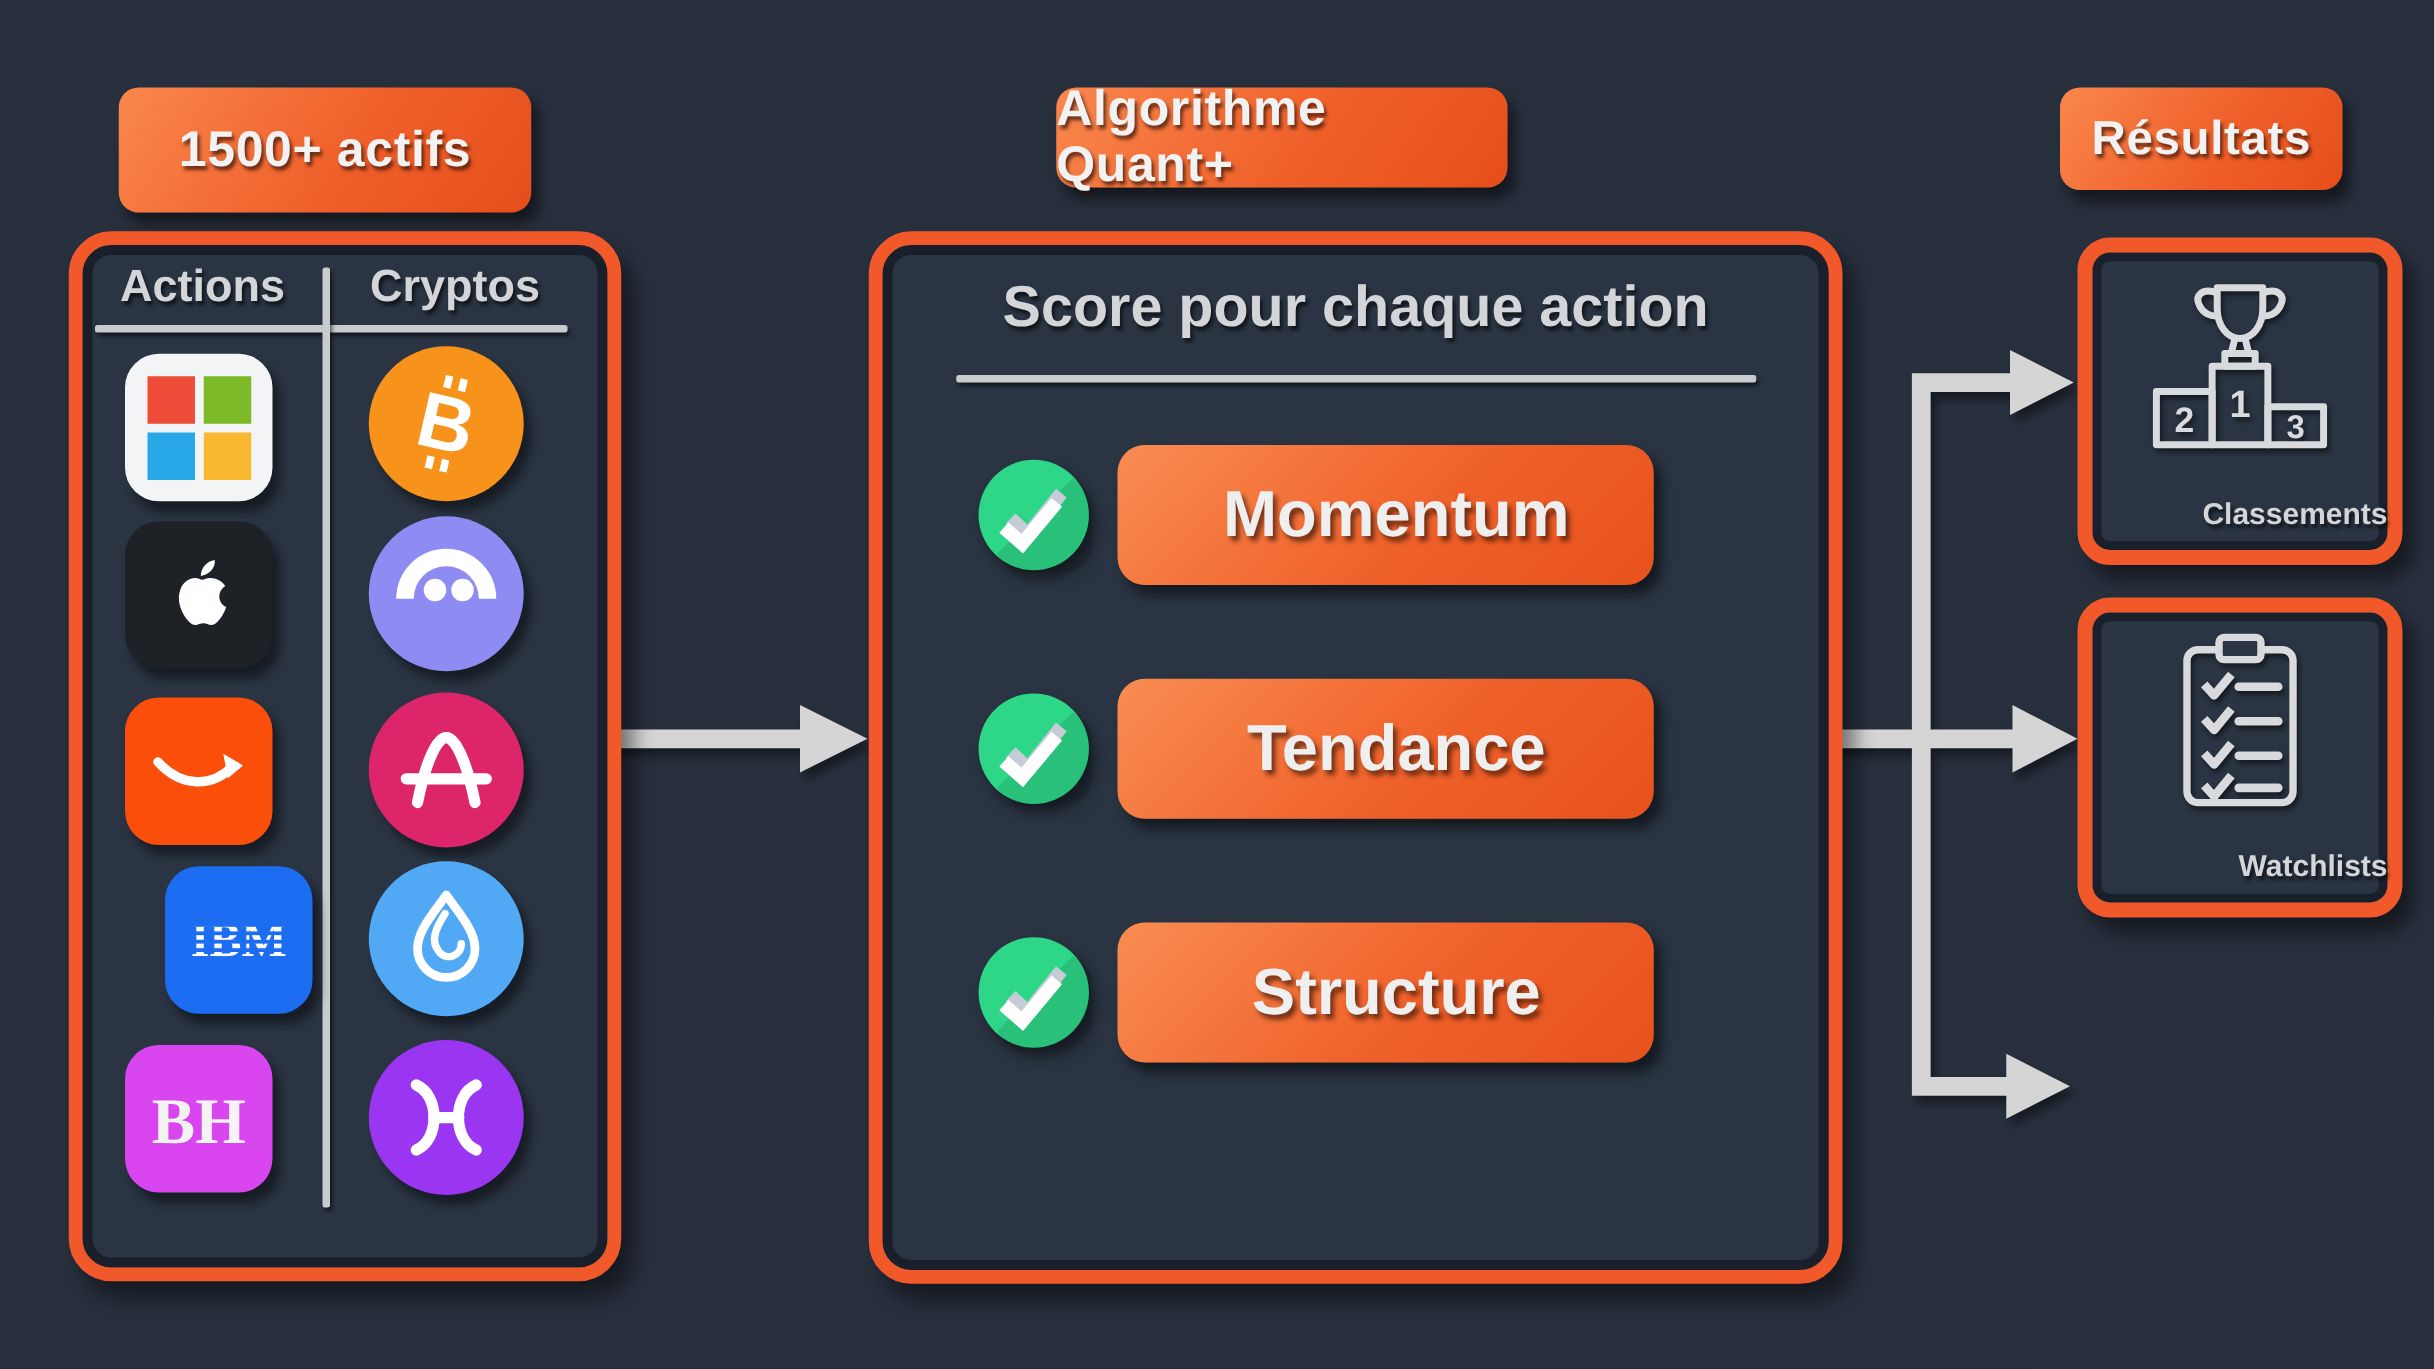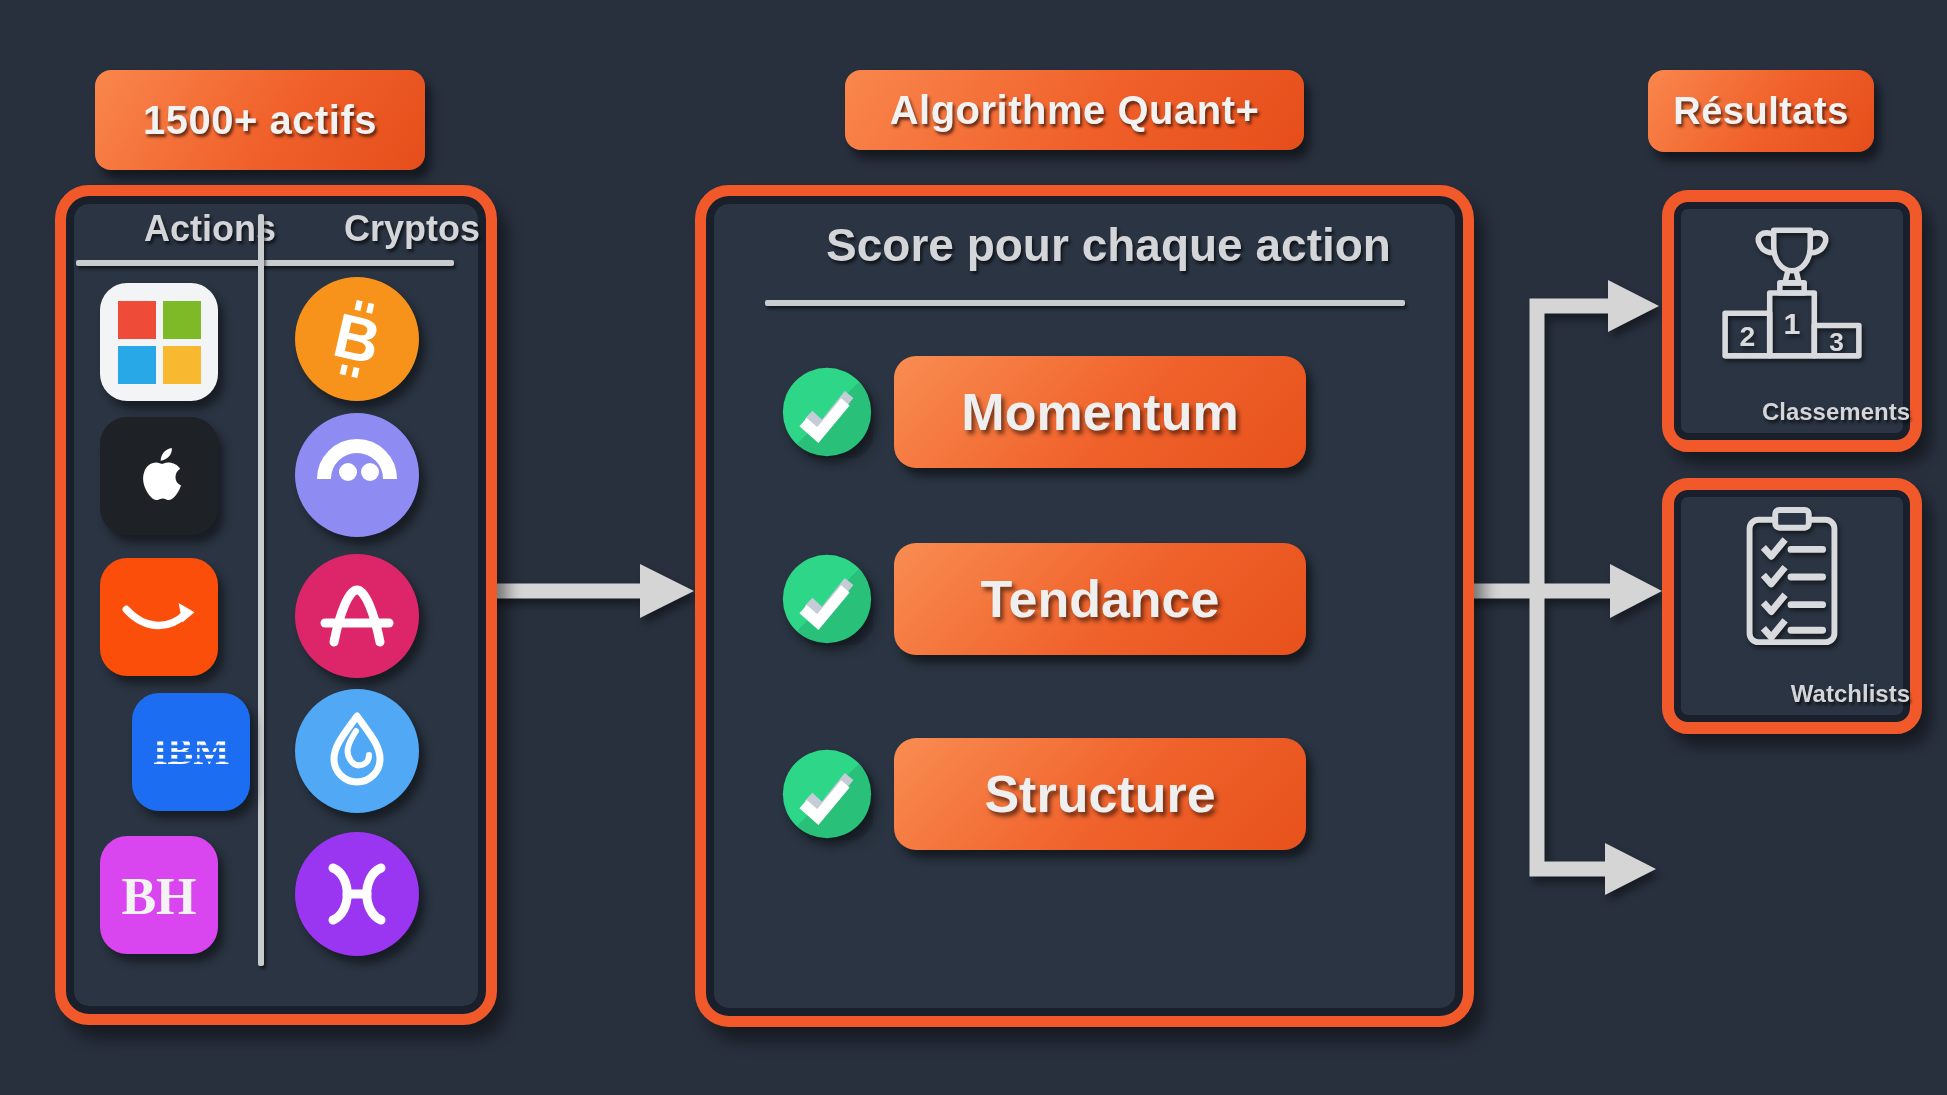--- a/index.html
+++ b/index.html
@@ -22,21 +22,21 @@
   .panel{
     position:absolute;
     border:11px solid #f2592a;border-radius:34px;background:#2a3442;
     box-shadow:10px 14px 16px rgba(0,0,0,.45), inset 0 0 0 8px rgba(12,17,25,.55);
   }
   .outbox{
     position:absolute;
     border:12px solid #f2592a;border-radius:26px;background:#2a3442;
     box-shadow:9px 12px 14px rgba(0,0,0,.45), inset 0 0 0 7px rgba(12,17,25,.55);
   }
-  .grey-text{color:#d3d5d9;text-shadow:2px 3px 3px rgba(0,0,0,.6);font-weight:bold;margin-left:48px;}
+  .grey-text{color:#d3d5d9;text-shadow:2px 3px 3px rgba(0,0,0,.6);font-weight:bold;}
   .rule{position:absolute;background:#c9cccf;box-shadow:2px 3px 3px rgba(0,0,0,.5);border-radius:2px;}
   
   .col-header{position:absolute;text-align:center;font-size:36px;}
   .tile{
     position:absolute;width:118px;height:118px;border-radius:27px;
     display:flex;align-items:center;justify-content:center;
     box-shadow:6px 8px 8px rgba(0,0,0,.45);
   }
   .coin{
     position:absolute;width:124px;height:124px;border-radius:50%;
@@ -49,20 +49,21 @@
   .ms-b{background:#29a8e8;} .ms-y{background:#f8b830;}
   
   .score-title{position:absolute;top:22px;left:0;right:0;text-align:center;font-size:46px;}
   .factor-btn{
     position:absolute;left:188px;width:412px;height:112px;border-radius:22px;
     display:flex;align-items:center;justify-content:center;
     background:linear-gradient(135deg,#f98d52 0%,#f0622b 55%,#e7511c 100%);
     box-shadow:6px 8px 9px rgba(0,0,0,.5);
     color:#efefef;font-size:52px;font-weight:bold;
     text-shadow:3px 4px 4px rgba(40,15,5,.65);
+    padding-left:17px;
   }
   .factor-check{position:absolute;left:75px;width:92px;height:92px;filter:drop-shadow(5px 7px 5px rgba(0,0,0,.45));}
   
   .out-icon{position:absolute;left:0;right:0;top:14px;display:flex;justify-content:center;}
   .out-label{position:absolute;left:0;right:0;bottom:14px;text-align:right;font-size:24px;}
   
   .connectors{position:absolute;inset:0;pointer-events:none;filter:drop-shadow(4px 6px 4px rgba(0,0,0,.45));}
   .connectors path{stroke:#d5d5d5;stroke-width:15;fill:none;}
   .connectors polygon{fill:#d5d5d5;}
   svg{display:block;}
@@ -76,21 +77,21 @@
     <path d="M478 591 H642"></path>
     <polygon points="640,564 694,591 640,618"></polygon>
     <path d="M1452 591 H1612"></path>
     <polygon points="1610,564 1662,591 1610,618"></polygon>
     <path d="M1537 591 V306 H1610 M1537 591 V869 H1607"></path>
     <polygon points="1608,280 1659,306 1608,332"></polygon>
     <polygon points="1605,843 1656,869 1605,895"></polygon>
   </svg>
 
   <div class="badge" style="left:95px;top:70px;width:330px;height:100px;font-size:40px;">1500+ actifs</div>
-  <div class="badge" style="left:845px;top:70px;width:459px;height:80px;font-size:40px;">Algorithme Quant+</div>
+  <div class="badge" style="left:845px;top:70px;width:361px;height:80px;font-size:40px;">Algorithme Quant+</div>
   <div class="badge" style="left:1648px;top:70px;width:226px;height:82px;font-size:38px;">Résultats</div>
 
   <div class="panel" style="left:55px;top:185px;width:420px;height:818px;">
 
     <div class="col-header grey-text" style="left:0;width:192px;top:12px;">Actions</div>
     <div class="col-header grey-text" style="left:198px;width:200px;top:12px;">Cryptos</div>
 
     <div class="rule" style="left:10px;top:64px;width:378px;height:6px;"></div>
     <div class="rule" style="left:192px;top:18px;width:6px;height:752px;"></div>
 

